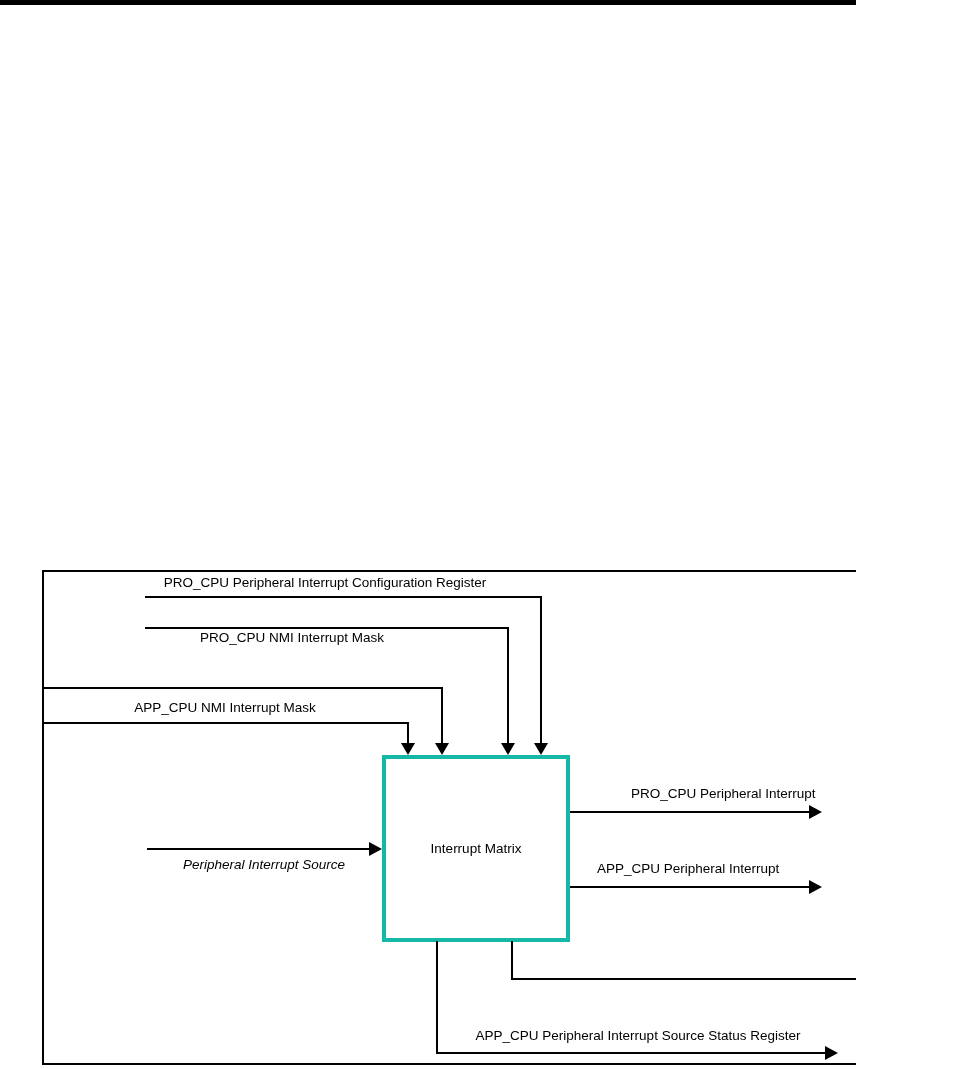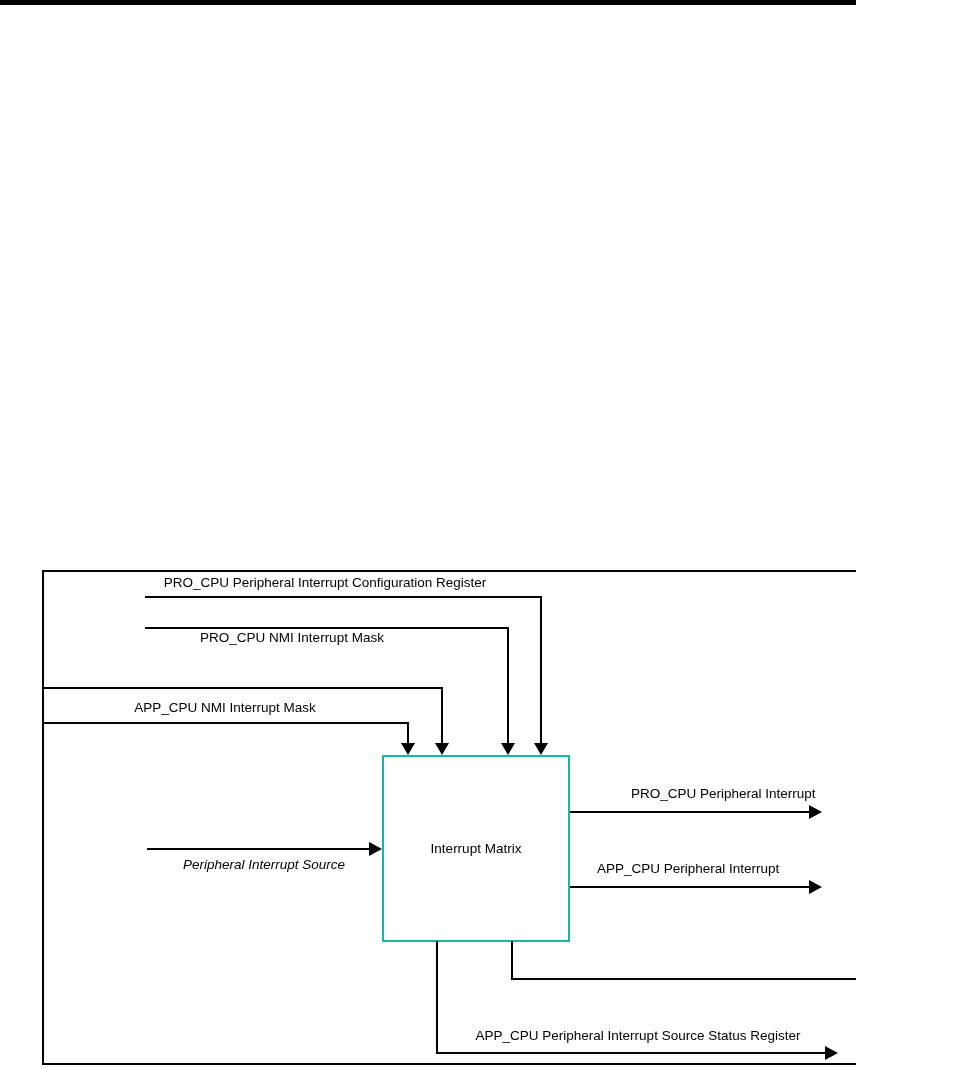--- a/index.html
+++ b/index.html
@@ -15,21 +15,21 @@
   .rule { position: absolute; background: #000000; }
   .line { position: absolute; background: #000000; }
   .outer-border {
     position: absolute;
     border: 2px solid #000000;
     box-sizing: border-box;
     background: transparent;
   }
   .matrix-box {
     position: absolute;
-    border: 2px solid #14b8a6;
+    border: 4px solid #14b8a6;
     box-sizing: border-box;
     display: flex;
     align-items: center;
     justify-content: center;
     background: #ffffff;
   }
   .lbl {
     position: absolute;
     font-size: 13.5px;
     line-height: 16px;

